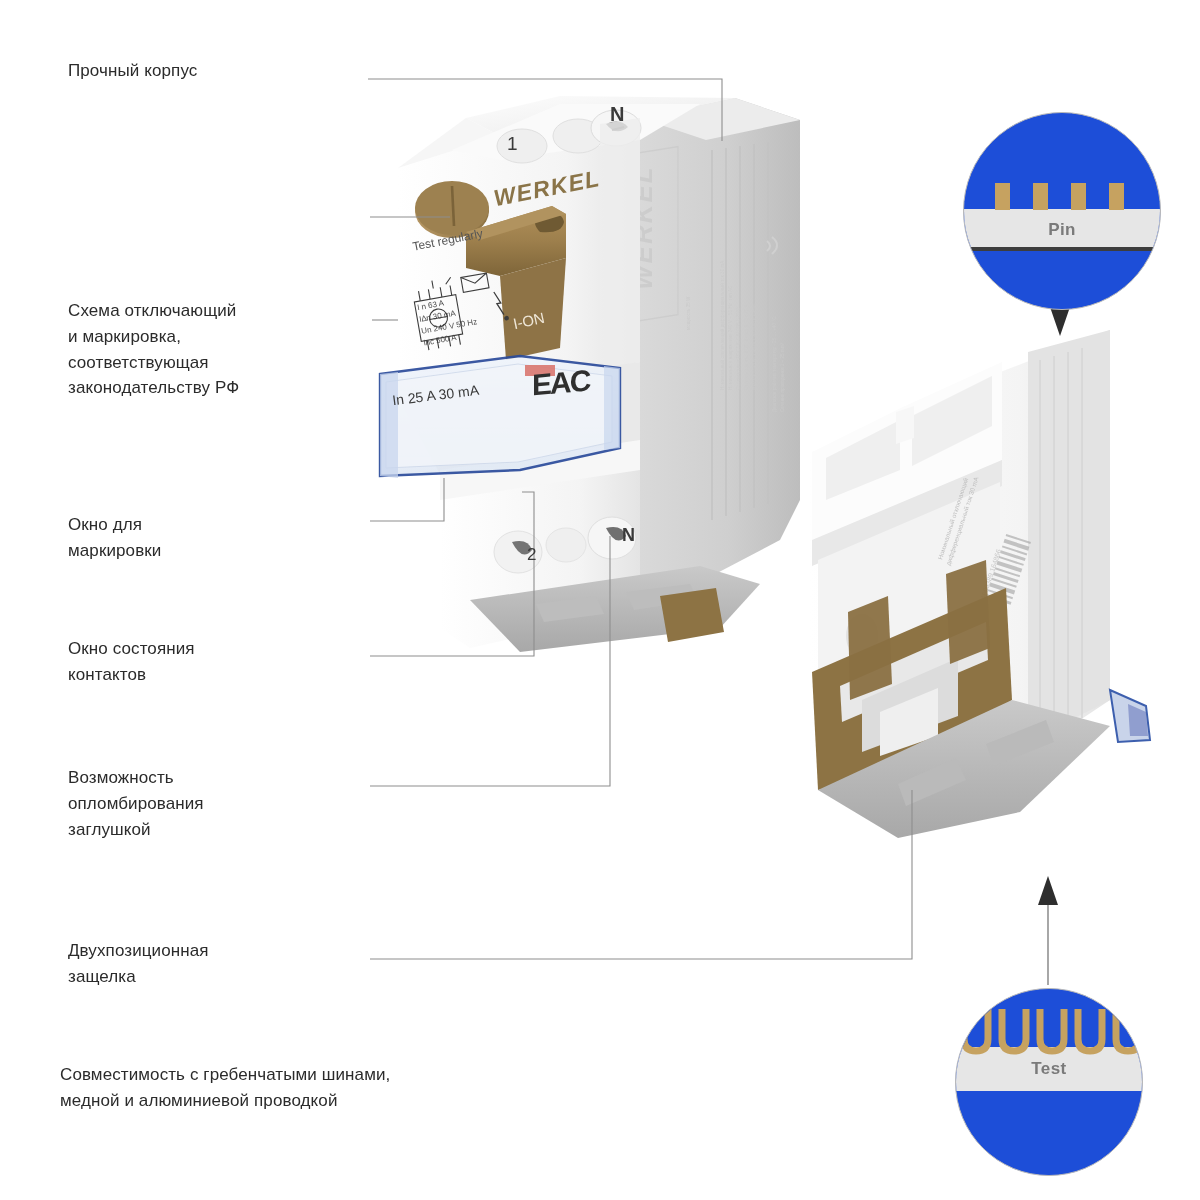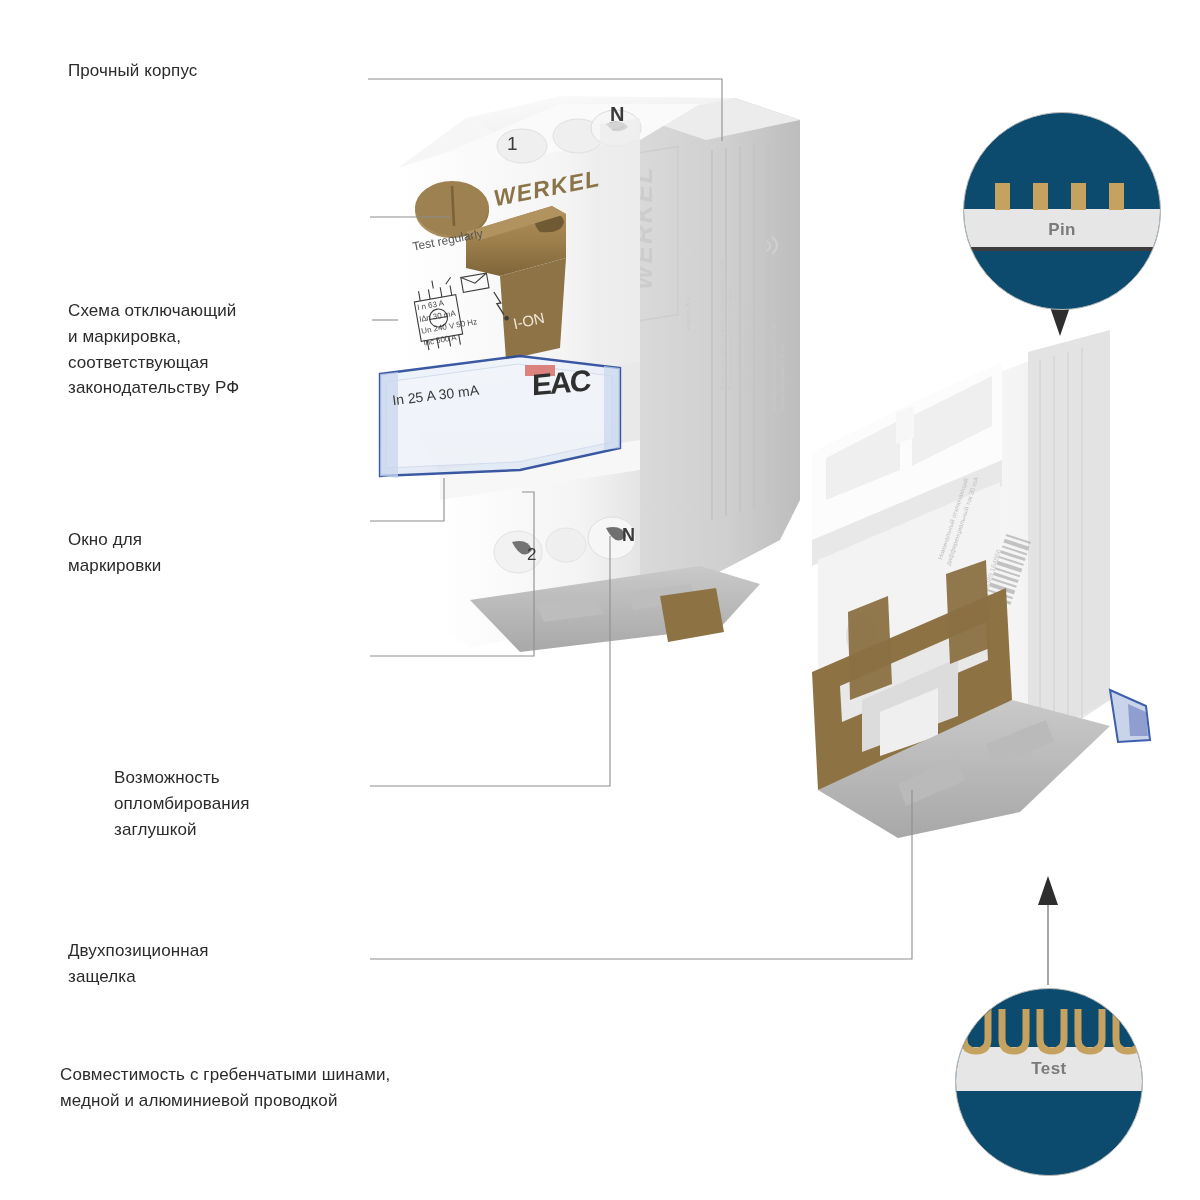--- a/index.html
+++ b/index.html
@@ -25,21 +25,21 @@
   }
 
   
   svg.lines{position:absolute;left:0;top:0;width:1200px;height:1200px;pointer-events:none;}
 
   
   .bubble{
     position:absolute;
     border-radius:50%;
     border:1px solid #b9b9b9;
-    background:#0c4a6e;
+    background:#1d4ed8;
     overflow:hidden;
   }
   .bubble .band{
     position:absolute;left:0;right:0;
     background:#e6e6e6;
     display:flex;align-items:center;justify-content:center;
   }
   .bubble .band span{
     color:#7a7a7a;font-weight:bold;font-size:17px;letter-spacing:.4px;
   }
@@ -337,25 +337,27 @@
   </svg>
 
   <div class="callout" style="left:68px;top:58px;">Прочный корпус</div>
 
 
   <div class="callout" style="left:68px;top:298px;">Схема отключающий
 и маркировка,
 соответствующая
 законодательству РФ</div>
 
-  <div class="callout" style="left:68px;top:527px;">Окно для
+  <div class="callout" style="left:68px;top:512px;">Окно для
 маркировки</div>
 
-
-  <div class="callout" style="left:68px;top:765px;margin-left:46px;">Возможность
+  <div class="callout" style="left:68px;top:636px;">Окно состояния
+контактов</div>
+
+  <div class="callout" style="left:68px;top:765px;">Возможность
 опломбирования
 заглушкой</div>
 
   <div class="callout" style="left:68px;top:938px;">Двухпозиционная
 защелка</div>
 
   <div class="callout" style="left:60px;top:1062px;">Совместимость с гребенчатыми шинами,
 медной и алюминиевой проводкой</div>
 
   <div class="bubble" style="left:963px;top:112px;width:196px;height:196px;">

